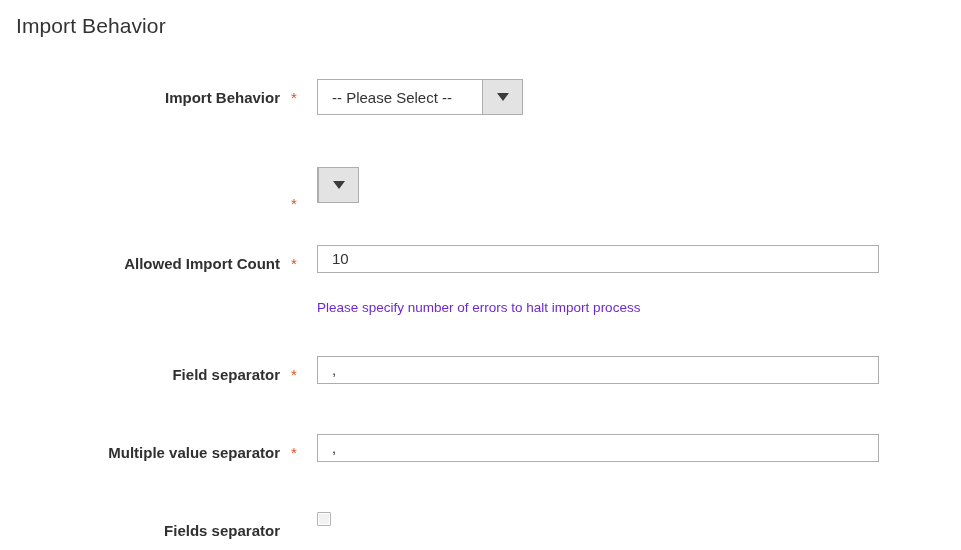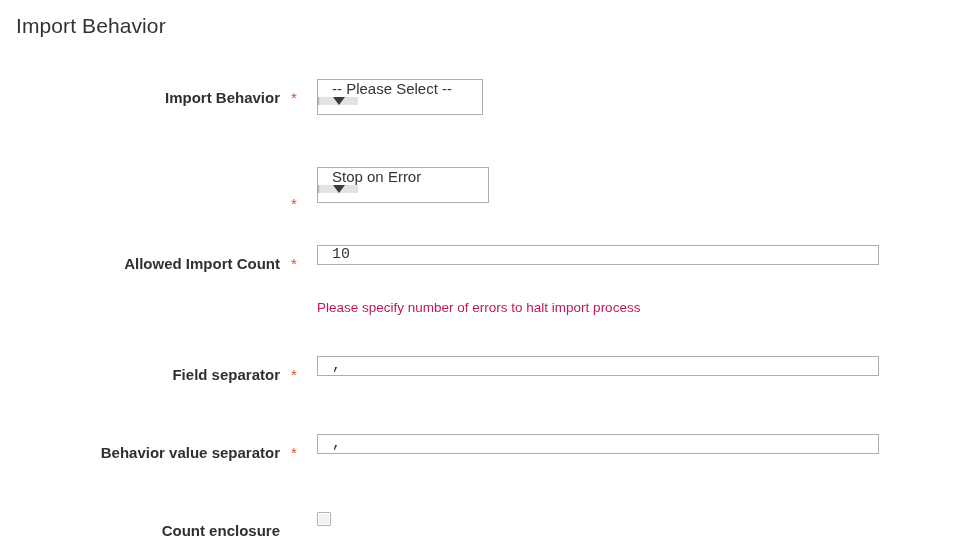--- a/index.html
+++ b/index.html
@@ -58,21 +58,20 @@
   
   .select-wrap {
     position: absolute;
     left: 317px;
     display: flex;
     align-items: stretch;
     height: 36px;
     border: 1px solid #adadad;
     box-sizing: border-box;
     background: #ffffff;
-    flex-direction: column;
   }
   .select-text {
     display: flex;
     align-items: center;
     padding: 0 14px;
     font-size: 15px;
     color: #333333;
     background: #ffffff;
     white-space: nowrap;
     box-sizing: border-box;
@@ -92,38 +91,38 @@
     border-left: 6px solid transparent;
     border-right: 6px solid transparent;
     border-top: 8px solid #3b3b3b;
   }
 
   
   .text-input {
     position: absolute;
     left: 317px;
     width: 562px;
-    height: 20px;
+    height: 28px;
     box-sizing: border-box;
     border: 1px solid #adadad;
     background: #ffffff;
-    font-family: Liberation Mono, monospace;
+    font-family: Liberation Sans, sans-serif;
     font-size: 15px;
     color: #333333;
     padding: 0 14px;
     line-height: 34px;
     outline: none;
     border-radius: 0;
   }
 
   .field-note {
     position: absolute;
     left: 317px;
     font-size: 13.5px;
-    color: #be185d;
+    color: #6d28d9;
     line-height: 17px;
     white-space: nowrap;
   }
 
   
   .checkbox-box {
     position: absolute;
     left: 317px;
     width: 14px;
     height: 14px;
@@ -147,42 +146,41 @@
     <div class="select-arrow-btn">
       <span class="caret"></span>
     </div>
   </div>
 </div>
 
 <div class="form-row" style="top:186px;">
   <div class="field-label" style="top:-9px;"></div>
   <div class="required-mark" style="top:9px;">*</div>
   <div class="select-wrap" style="top:-19px;">
-    <div class="select-text" style="width:170px;">Stop on Error</div>
     <div class="select-arrow-btn">
       <span class="caret"></span>
     </div>
   </div>
 </div>
 
 <div class="form-row" style="top:264px;">
   <div class="field-label" style="top:-9px;">Allowed Import Count</div>
   <div class="required-mark" style="top:-9px;">*</div>
   <input class="text-input" style="top: -19px;" type="text" value="10">
   <div class="field-note" style="top:35px;">Please specify number of errors to halt import process</div>
 </div>
 
 <div class="form-row" style="top:375px;">
   <div class="field-label" style="top:-9px;text-align:right;">Field separator</div>
   <div class="required-mark" style="top:-9px;">*</div>
   <input class="text-input" style="top: -19px;" type="text" value=",">
 </div>
 
 <div class="form-row" style="top:453px;">
-  <div class="field-label" style="top:-9px;">Behavior value separator</div>
+  <div class="field-label" style="top:-9px;">Multiple value separator</div>
   <div class="required-mark" style="top:-9px;">*</div>
   <input class="text-input" style="top: -19px;" type="text" value=",">
 </div>
 
 <div class="form-row" style="top:531px;">
-  <div class="field-label" style="top:-9px;">Count enclosure</div>
+  <div class="field-label" style="top:-9px;">Fields separator</div>
   <div class="checkbox-box" style="top:-19px;"></div>
 </div>
 
 </body></html>

